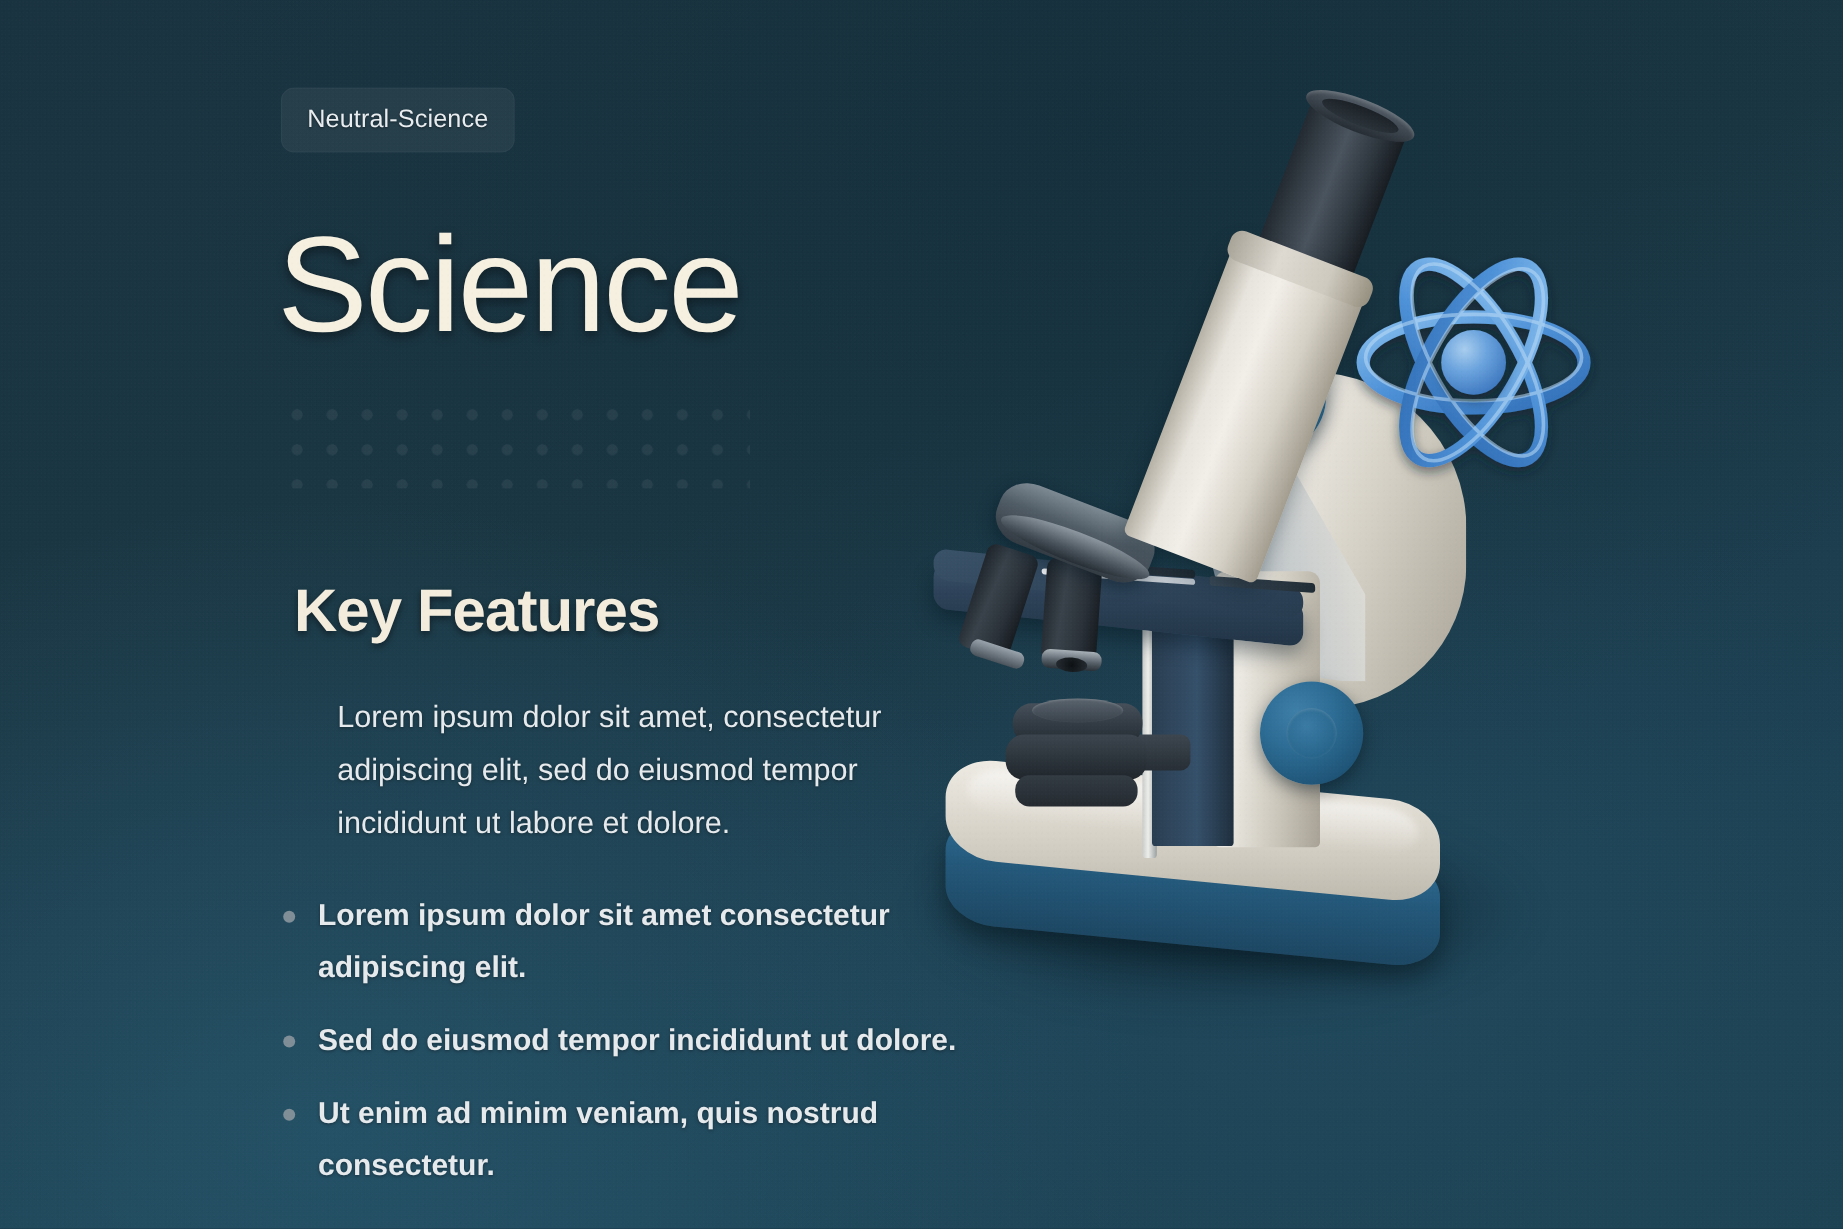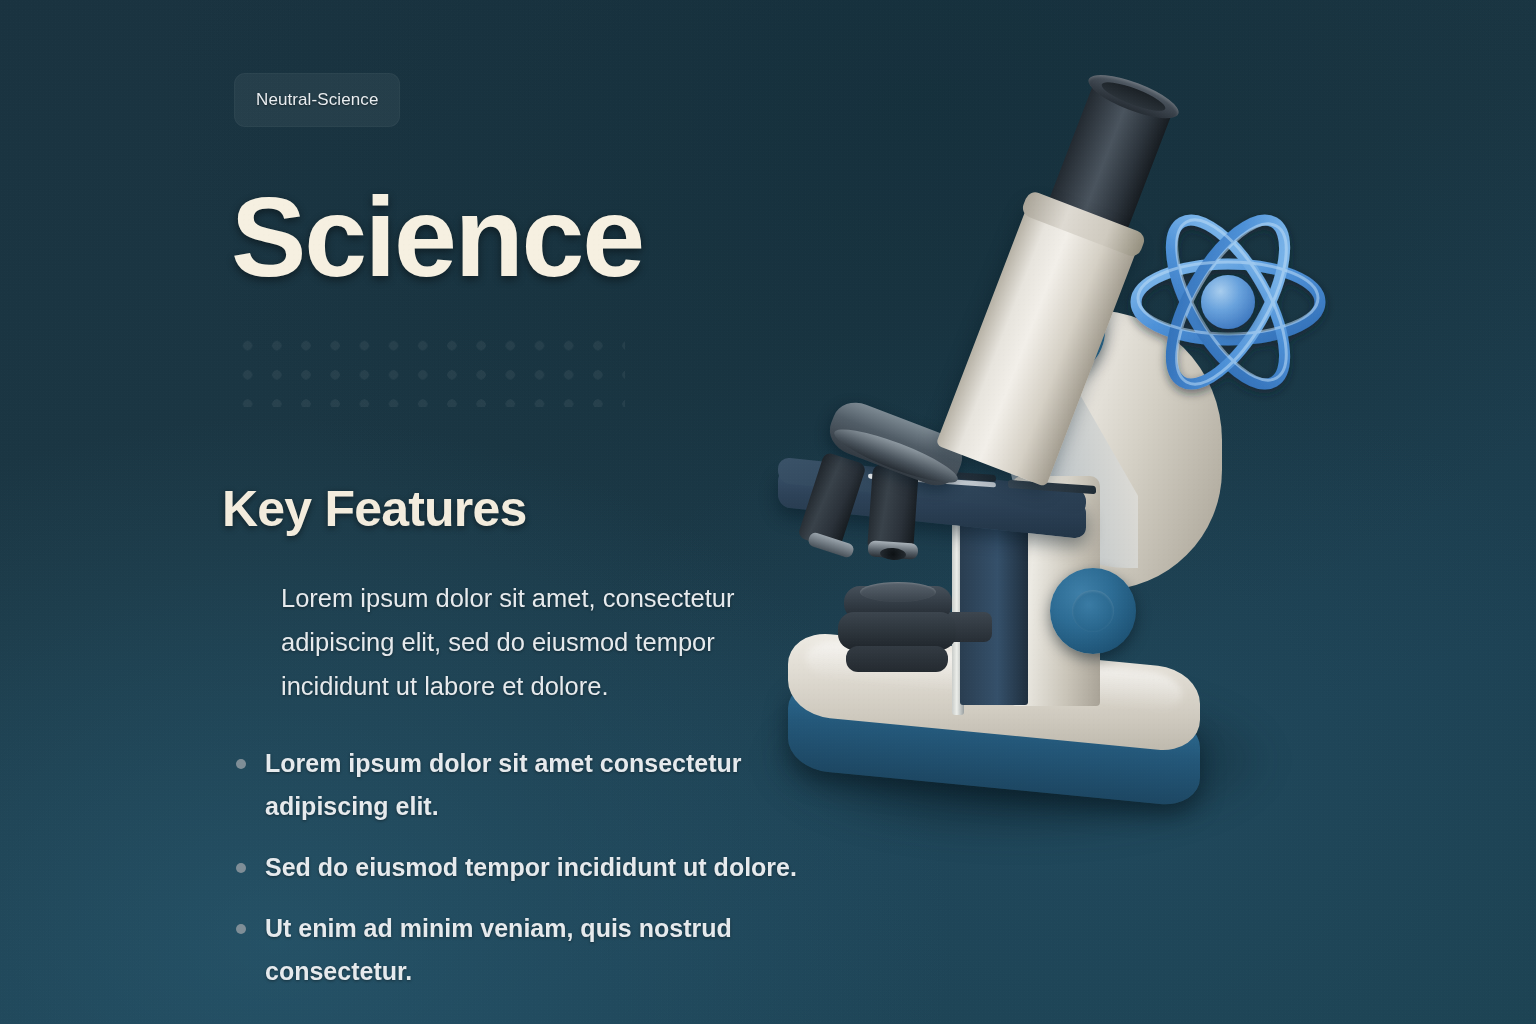--- a/index.html
+++ b/index.html
@@ -38,43 +38,43 @@
 
   #badge {
     position:absolute; left:234px; top:73px;
     height:54px; padding:0 22px;
     display:flex; align-items:center;
     border-radius:11px;
     background:rgba(255,255,255,.055);
     box-shadow:inset 0 0 0 1px rgba(255,255,255,.03);
   }
   #badge-label {
-    font-size:17px; font-weight:400; letter-spacing:.1px;
+    font-size:21px; font-weight:400; letter-spacing:.1px;
     color:#e9edf0;
     text-shadow:0 1px 2px rgba(0,0,0,.45);
   }
 
   #title {
     position:absolute; left:231px; top:181px;
-    font-size:113px; font-weight:700; letter-spacing:-2.2px;
+    font-size:113px; font-weight:400; letter-spacing:-2.2px;
     line-height:1;
     color:#f6f0e1;
     text-shadow:0 3px 9px rgba(0,0,0,.45);
   }
 
   #dotgrid {
     position:absolute; left:233px; top:331px;
     width:392px; height:76px;
     background-image:radial-gradient(circle, rgba(255,255,255,.055) 4.4px, transparent 4.8px);
     background-size:29.2px 29.2px;
     background-position:0 0;
   }
 
   #kf-heading {
-    position:absolute; left:222px; top:484px;
+    position:absolute; left:245px; top:484px;
     font-size:50px; font-weight:700; letter-spacing:-.8px;
     line-height:1;
     color:#f3ecdd;
     text-shadow:0 2px 6px rgba(0,0,0,.45);
   }
 
   #body-text {
     position:absolute; left:233px; top:576px;
     width:530px;
     font-size:25.5px; font-weight:400; line-height:44px;

